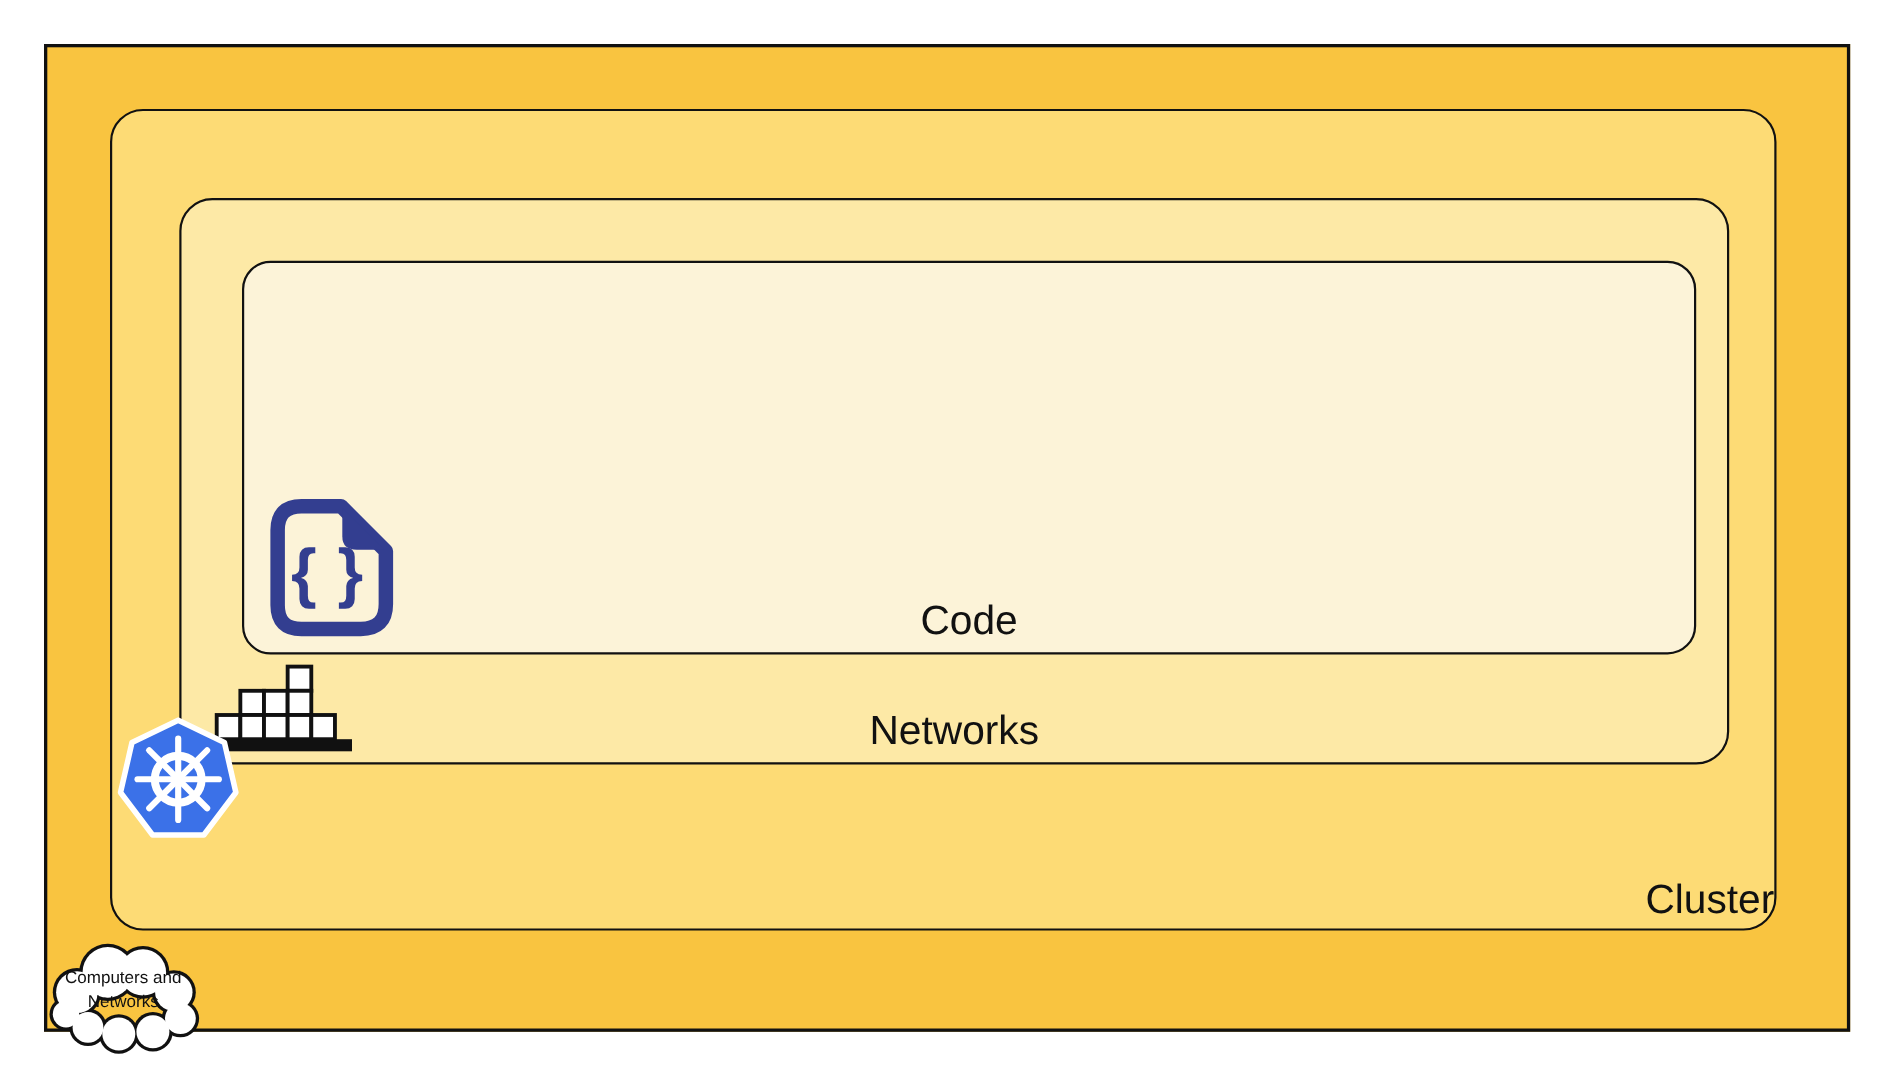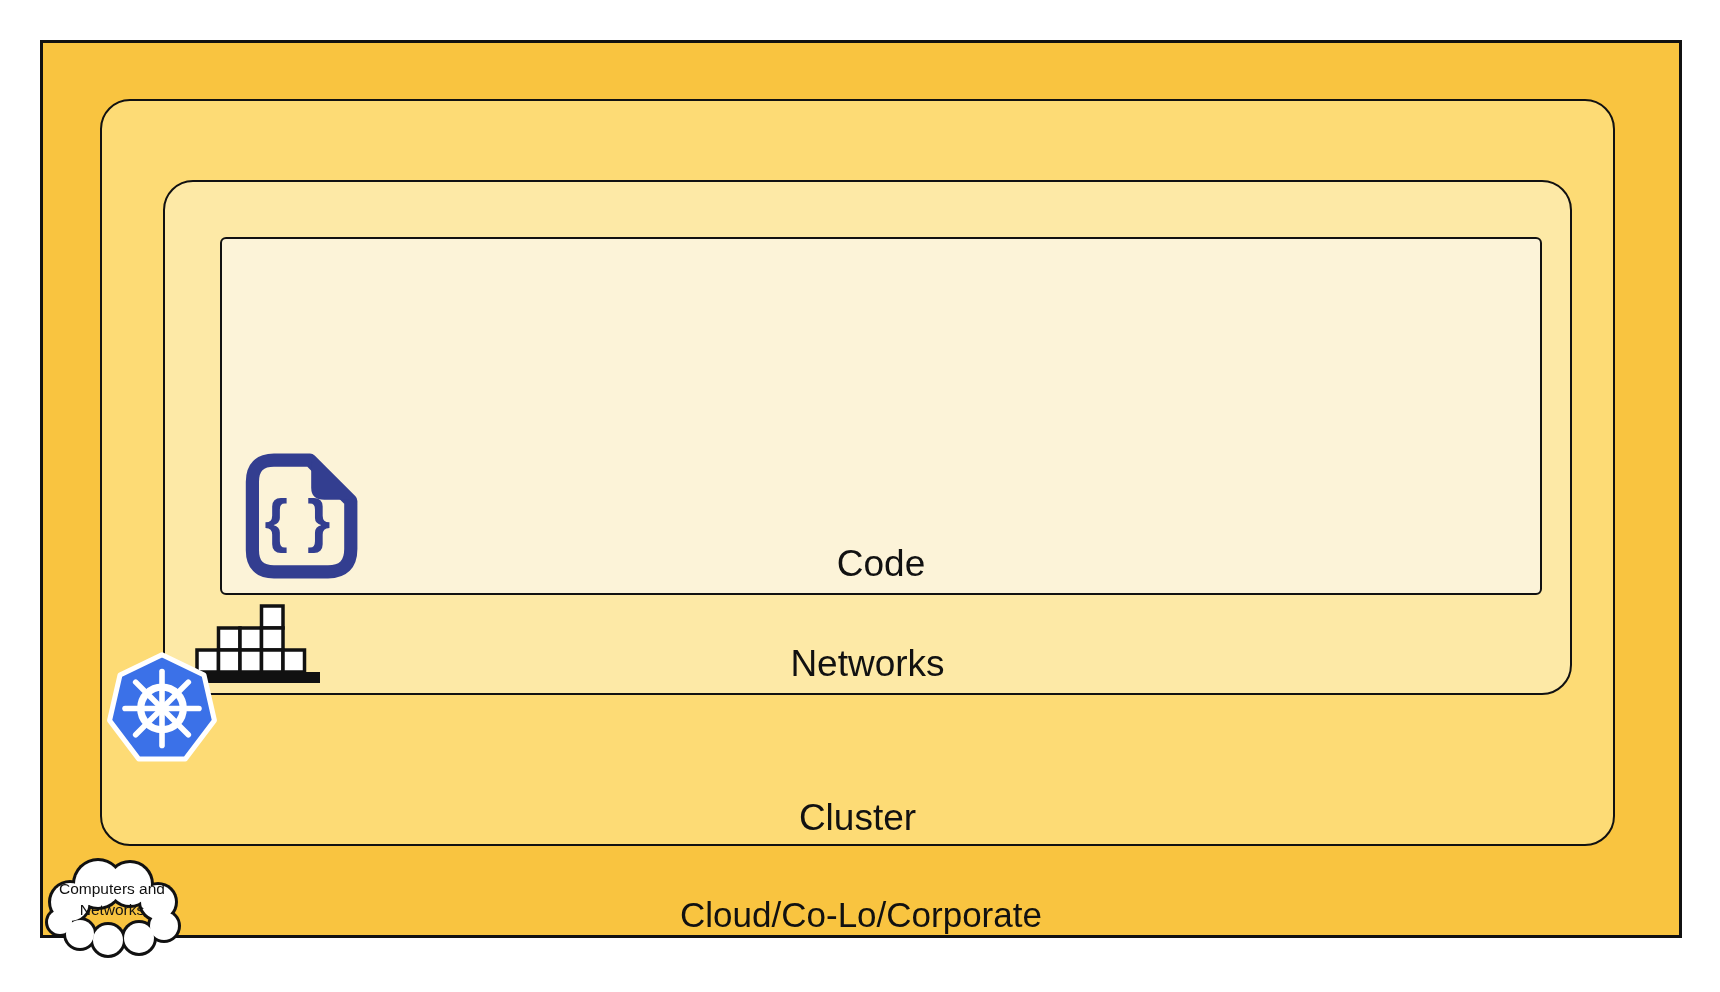--- a/index.html
+++ b/index.html
@@ -4,48 +4,47 @@
 <style>
   html,body { margin:0; padding:0; background:#ffffff; }
   .stage {
     position:relative; width:1720px; height:992px; overflow:hidden;
     background:#ffffff; font-family:"Liberation Sans", sans-serif; color:#111;
   }
   .box { position:absolute; box-sizing:border-box; border:2.5px solid #111; }
   .box-datacenter { left:40px; top:40px; width:1642px; height:898px; background:#F9C440; border-width:3px; border-radius:0; }
   .box-cluster    { left:100px; top:99px;  width:1515px; height:747px; background:#FDDB75; border-radius:30px; }
   .box-container  { left:163px; top:180px; width:1409px; height:515px; background:#FDE9A6; border-radius:30px; }
-  .box-code       { left:220px; top:237px; width:1322px; height:358px; background:#FCF3D8; border-radius:6px; }
+  .box-code       { left:220px; top:237px; width:1322px; height:358px; background:#FCF3D8; border-radius:26px; }
 
   .layer-label {
     position:absolute; left:0; right:0; text-align:center;
     font-size:37px; line-height:1.1; color:#111; white-space:nowrap;
   }
   .label-code      { bottom:8px; }
   .label-container { bottom:8px; }
-  .label-cluster   { bottom:5px; }
+  .label-cluster   { bottom:5px;text-align:right; }
   .label-datacenter{ bottom:2px; font-size:35px; line-height:1.07; white-space:normal; }
   .label-datacenter span { display:block; }
 
   .icon { position:absolute; }
   .icon-code      { left:238px; top:453px; width:120px; height:126px; }
   .icon-container { left:162px; top:601px; width:160px; height:84px; }
   .icon-k8s       { left:106px; top:650px; width:112px; height:118px; }
   .icon-cloud     { left:36px;  top:840px; width:152px; height:124px; z-index:5; }
 
   .cloud-text { font-size:15.5px; font-family:"Liberation Sans", sans-serif; }
 </style>
 </head>
 <body>
 
 <div class="stage">
 
   <div class="box box-datacenter">
     <div class="layer-label label-datacenter">
-      <span>Cloud/Co-Lo/Corporate</span>
     </div>
   </div>
 
   <div class="box box-cluster">
     <div class="layer-label label-cluster">Cluster</div>
   </div>
 
   <div class="box box-container">
     <div class="layer-label label-container">Networks</div>
   </div>

